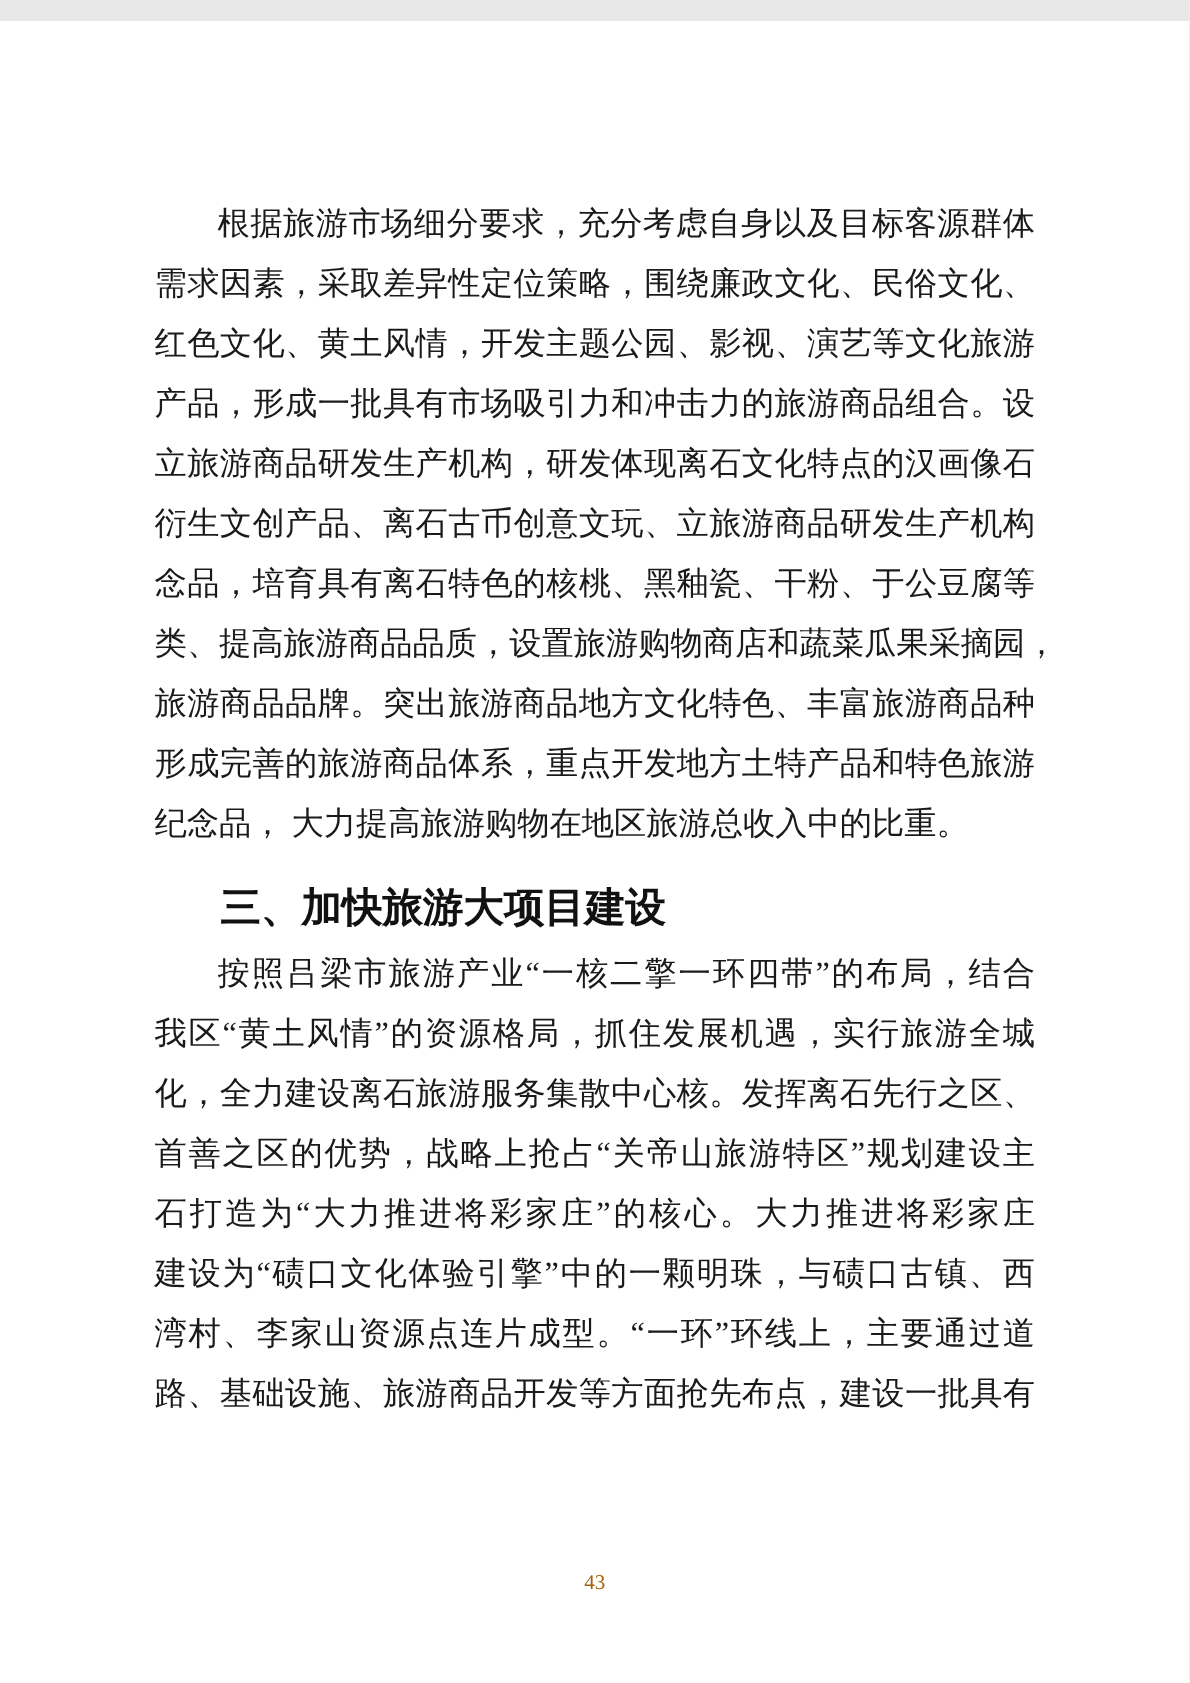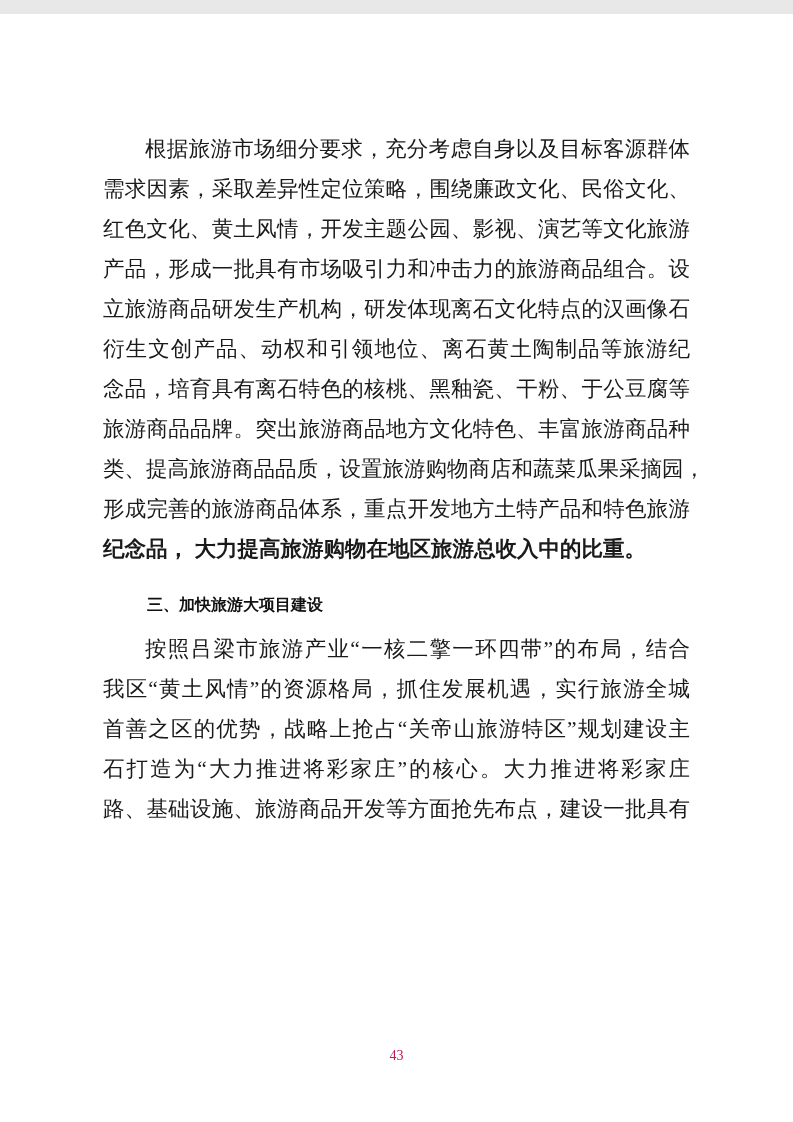--- a/index.html
+++ b/index.html
@@ -31,69 +31,71 @@
     text-align-last: justify;
     text-justify: inter-character;
     white-space: nowrap;
     overflow: visible;
   }
   .line.indent {
     text-indent: 42px;
   }
   .line.para-end {
     text-align-last: left;
-    font-weight: bold;
   }
   .heading {
     height: 40px;
     line-height: 40px;
     margin: 16px 0 4px 0;
     padding-left: 44px;
     font-family: "Liberation Sans", "DejaVu Sans", sans-serif;
     font-weight: bold;
-    font-size: 16px;
+    font-size: 27px;
     color: #111111;
   }
   .page-number {
     position: absolute;
     top: 1034px;
     left: 0;
     right: 0;
     text-align: center;
     font-family: "Liberation Serif", "DejaVu Serif", serif;
     font-size: 14px;
-    color: #be185d;
+    color: #a16207;
   }
 </style>
 </head>
 <body>
 
 <div class="page">
   <div class="content">
 
     <div>
       <div class="line indent">根据旅游市场细分要求，充分考虑自身以及目标客源群体</div>
       <div class="line">需求因素，采取差异性定位策略，围绕廉政文化、民俗文化、</div>
       <div class="line">红色文化、黄土风情，开发主题公园、影视、演艺等文化旅游</div>
       <div class="line">产品，形成一批具有市场吸引力和冲击力的旅游商品组合。设</div>
       <div class="line">立旅游商品研发生产机构，研发体现离石文化特点的汉画像石</div>
-      <div class="line">衍生文创产品、动权和引领地位、离石黄土陶制品等旅游纪</div>
+      <div class="line">衍生文创产品、离石古币创意文玩、立旅游商品研发生产机构</div>
       <div class="line">念品，培育具有离石特色的核桃、黑釉瓷、干粉、于公豆腐等</div>
+      <div class="line">类、提高旅游商品品质，设置旅游购物商店和蔬菜瓜果采摘园，</div>
       <div class="line">旅游商品品牌。突出旅游商品地方文化特色、丰富旅游商品种</div>
-      <div class="line">类、提高旅游商品品质，设置旅游购物商店和蔬菜瓜果采摘园，</div>
       <div class="line">形成完善的旅游商品体系，重点开发地方土特产品和特色旅游</div>
       <div class="line para-end">纪念品， 大力提高旅游购物在地区旅游总收入中的比重。</div>
     </div>
 
     <div class="heading">三、加快旅游大项目建设</div>
 
     <div>
       <div class="line indent">按照吕梁市旅游产业“一核二擎一环四带”的布局，结合</div>
       <div class="line">我区“黄土风情”的资源格局，抓住发展机遇，实行旅游全城</div>
+      <div class="line">化，全力建设离石旅游服务集散中心核。发挥离石先行之区、</div>
       <div class="line">首善之区的优势，战略上抢占“关帝山旅游特区”规划建设主</div>
       <div class="line">石打造为“大力推进将彩家庄”的核心。大力推进将彩家庄</div>
+      <div class="line">建设为“碛口文化体验引擎”中的一颗明珠，与碛口古镇、西</div>
+      <div class="line">湾村、李家山资源点连片成型。“一环”环线上，主要通过道</div>
       <div class="line">路、基础设施、旅游商品开发等方面抢先布点，建设一批具有</div>
     </div>
 
   </div>
 
   <div class="page-number">43</div>
 </div>
 
 </body></html>

